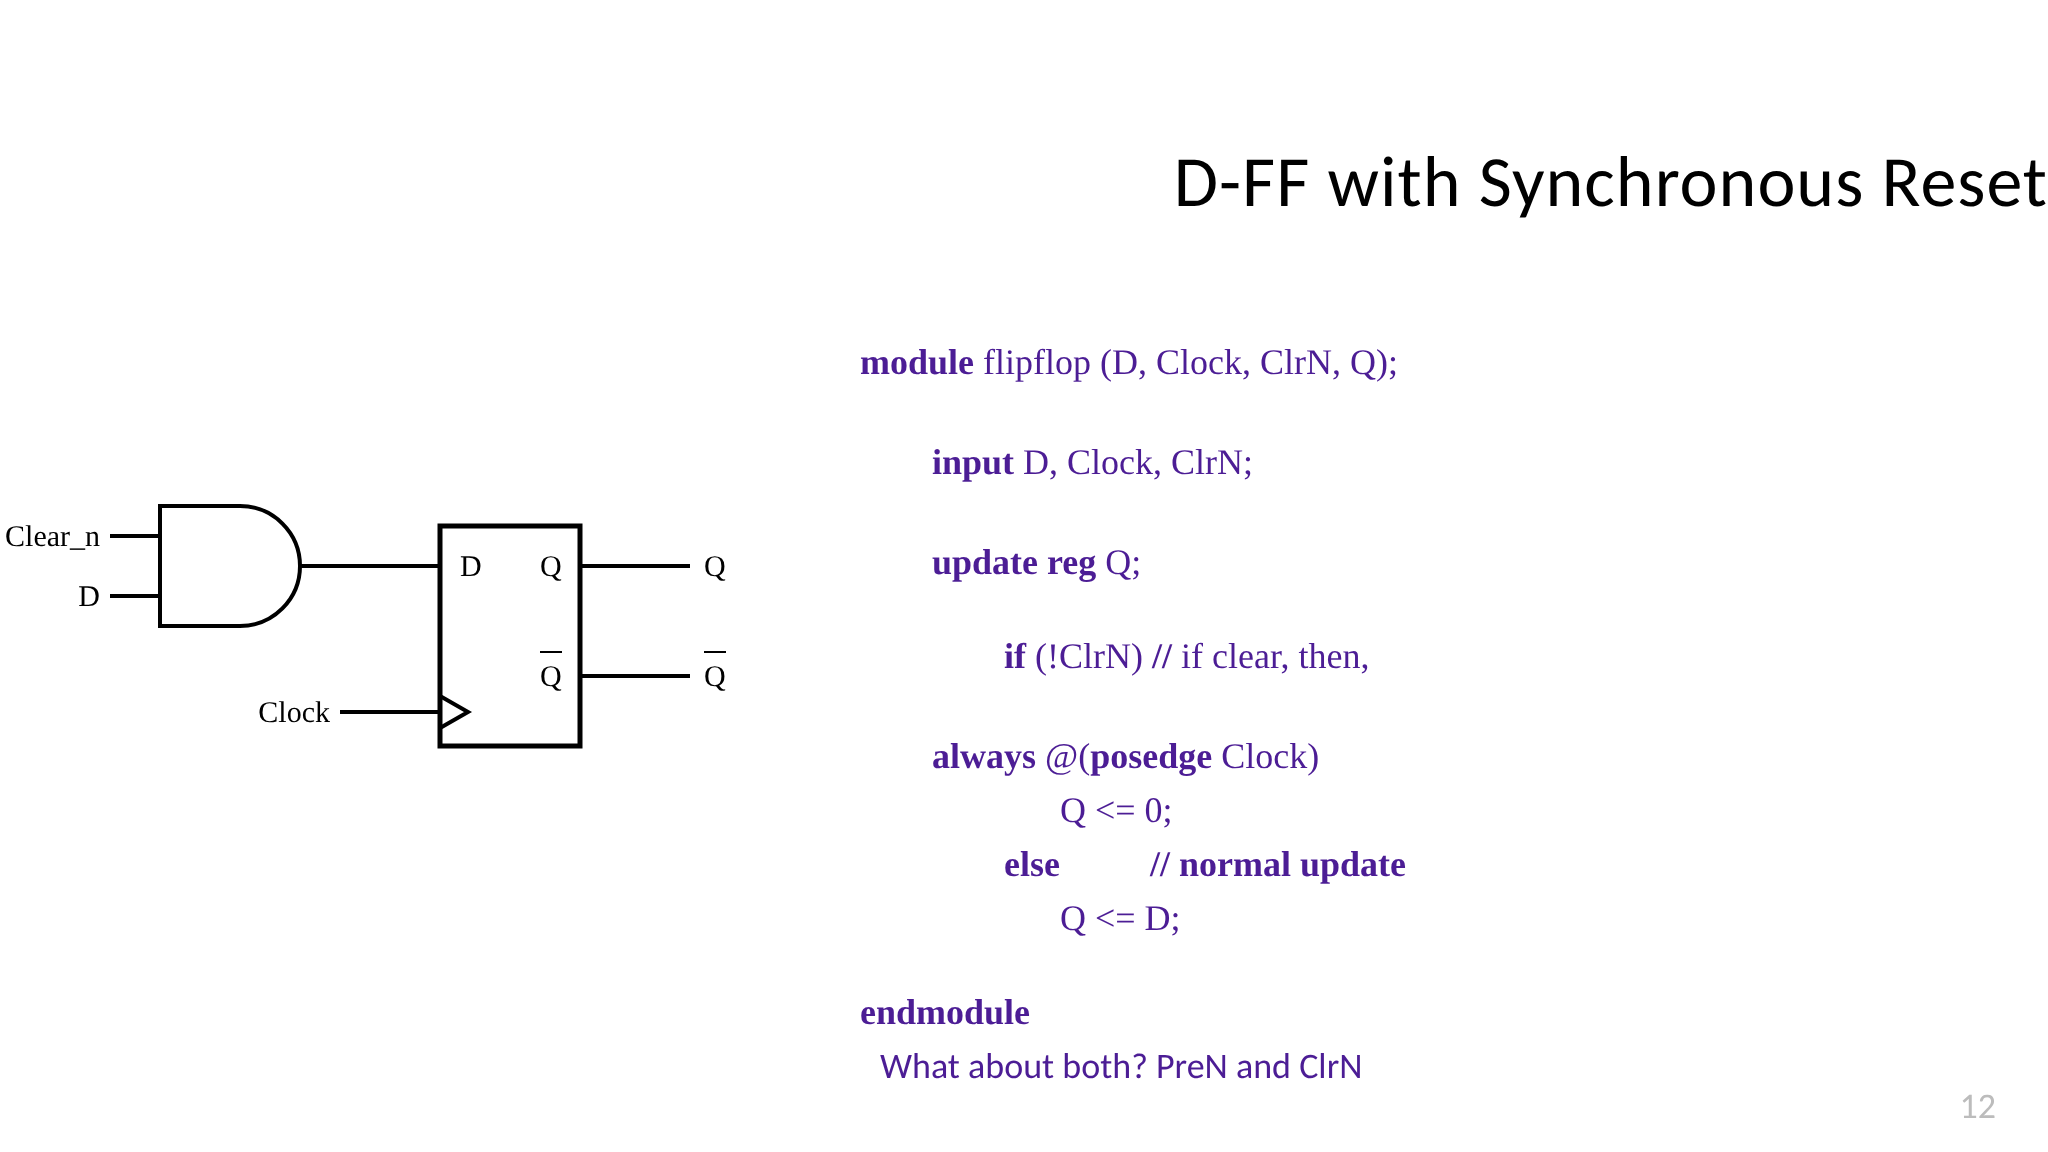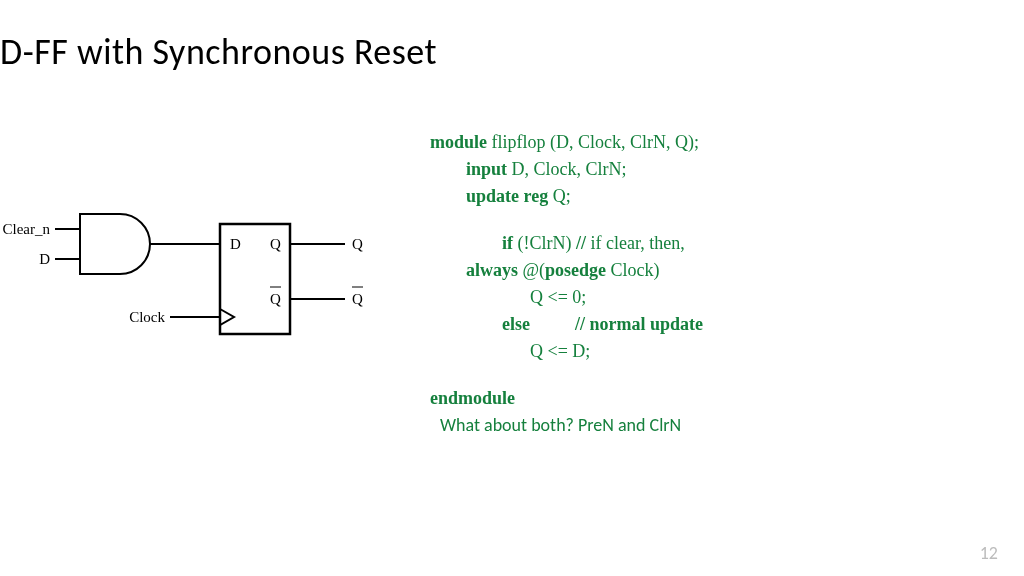--- a/index.html
+++ b/index.html
@@ -5,46 +5,47 @@
   * { box-sizing: border-box; margin: 0; padding: 0; }
   body {
     width: 1024px;
     height: 576px;
     background: #fff;
     font-family: Calibri, Arial, sans-serif;
     position: relative;
     overflow: hidden;
   }
   .title {
-    text-align: left;
+    text-align: right;
     font-size: 36px;
     font-weight: 400;
     color: #000;
     padding-top: 30px;
     letter-spacing: 0.5px;
+    margin-top: 39px;
   }
   .content {
     display: flex;
     margin-top: 50px;
   }
   .diagram {
     width: 430px;
     padding-top: 70px;
   }
   .code-block {
     flex: 1;
     font-family: 'Times New Roman', Times, serif;
     font-size: 18px;
     line-height: 1.5;
-    color: #15803d;
+    color: #4c1d95;
     padding-top: 5px;
   }
   .code-line { white-space: pre; }
   .kw { font-weight: bold; }
-  .indent1 { padding-left: 36px; }
+  .indent1 { padding-left: 36px; margin-top: 23px; }
   .indent2 { padding-left: 72px; }
   .indent3 { padding-left: 100px; }
   .gap { height: 20px; }
   .question {
     font-family: Calibri, Arial, sans-serif;
     font-size: 18px;
     padding-left: 10px;
   }
   .page-num {
     position: absolute;

